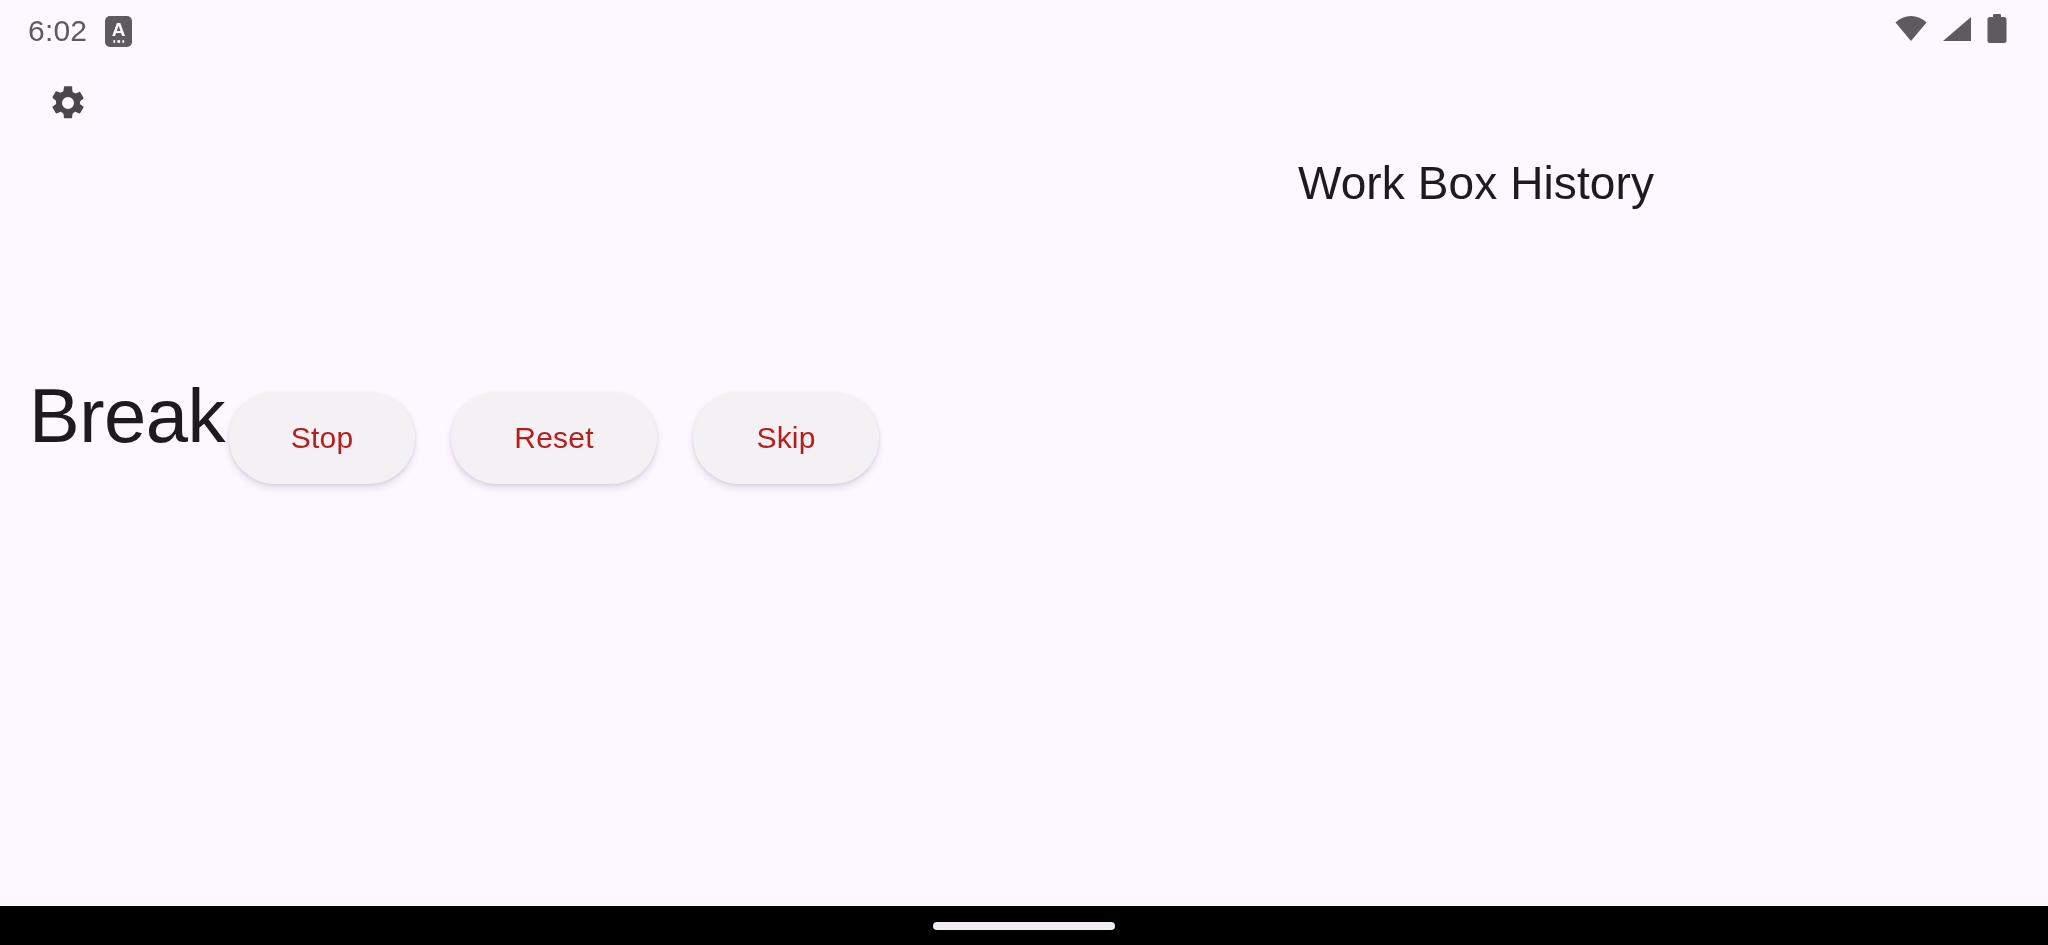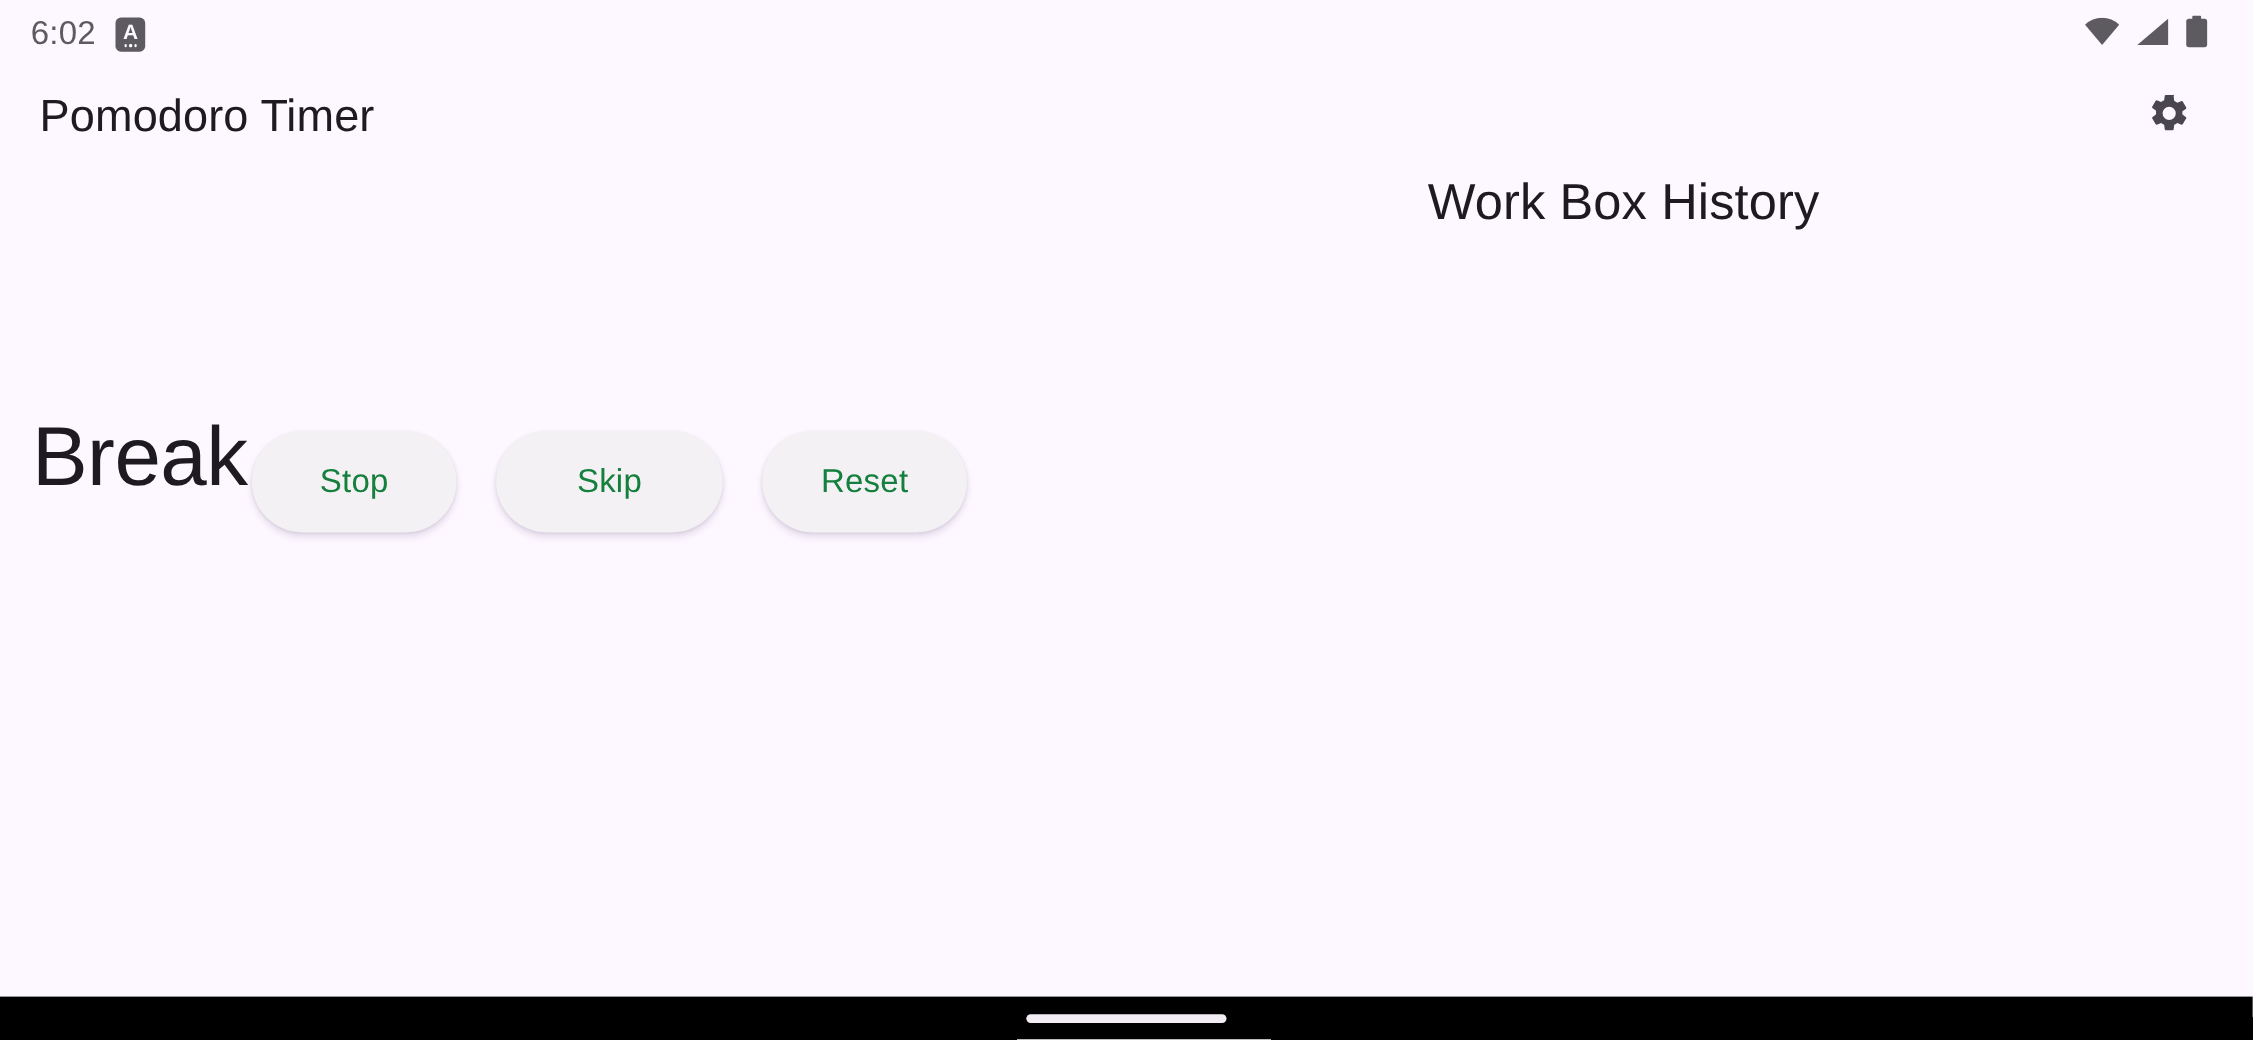--- a/index.html
+++ b/index.html
@@ -158,21 +158,21 @@
     margin-top: 44px;
     padding-left: 4px;
   }
   .pill-btn {
     min-width: 186px;
     height: 92px;
     padding: 0 34px;
     border: none;
     border-radius: 999px;
     background: #F4F1F5;
-    color: #15803d;
+    color: #b91c1c;
     font-family: "Liberation Sans", sans-serif;
     font-size: 30px;
     letter-spacing: 0.2px;
     cursor: pointer;
     box-shadow: 0 4px 7px rgba(60,40,90,0.13),
                 0 1px 3px rgba(60,40,90,0.10);
     display: flex;
     align-items: center;
     justify-content: center;
   }
@@ -268,39 +268,38 @@
       <span class="icon-battery">
         <svg width="22" height="30" viewBox="0 0 22 30">
           <rect x="7" y="0" width="8" height="4" rx="1.2" fill="#5D5A60"></rect>
           <rect x="1.5" y="3" width="19" height="26" rx="2.5" fill="#5D5A60"></rect>
         </svg>
       </span>
     </div>
   </div>
 
   <div class="app-bar">
-    <div class="app-title">Pomodoro Timer</div>
     <div class="settings-btn">
       <span>
         <svg width="40" height="40" viewBox="0 0 24 24">
           <path fill="#4A4650" d="M19.14 12.94a7.5 7.5 0 0 0 .06-.94 7.5 7.5 0 0 0-.06-.94l2.03-1.58a.48.48 0 0 0 .12-.61l-1.92-3.32a.48.48 0 0 0-.59-.22l-2.39.96a7.03 7.03 0 0 0-1.62-.94l-.36-2.54A.47.47 0 0 0 13.94 2h-3.88a.47.47 0 0 0-.47.4l-.36 2.54c-.59.24-1.13.56-1.62.94l-2.39-.96a.48.48 0 0 0-.59.22L2.71 8.46a.48.48 0 0 0 .12.61l2.03 1.58c-.04.31-.06.63-.06.94s.2.63.06.94l-2.03 1.58a.48.48 0 0 0-.12.61l1.92 3.32c.12.22.37.3.59.22l2.39-.96c.5.38 1.03.7 1.62.94l.36 2.54c.4.23.24.4.47.4h3.88c.24 0 .44-.17.47-.4l.36-2.54c.59-.24 1.12-.56 1.62-.94l2.39.96c.22.08.47 0 .59-.22l1.92-3.32a.48.48 0 0 0-.12-.61l-2.03-1.58ZM12 15.6A3.6 3.6 0 1 1 12 8.4a3.6 3.6 0 0 1 0 7.2Z"></path>
         </svg>
       </span>
     </div>
   </div>
 
   <div class="content">
 
     <div class="timer-pane">
       <div class="timer-stack">
         <div class="session-label">Break</div>
         <div class="btn-row">
           <button class="pill-btn">Stop</button>
+          <button class="pill-btn">Reset</button>
           <button class="pill-btn">Skip</button>
-          <button class="pill-btn">Reset</button>
         </div>
       </div>
     </div>
 
     <div class="history-pane">
       <div class="history-title">Work Box History</div>
     </div>
 
   </div>
 

